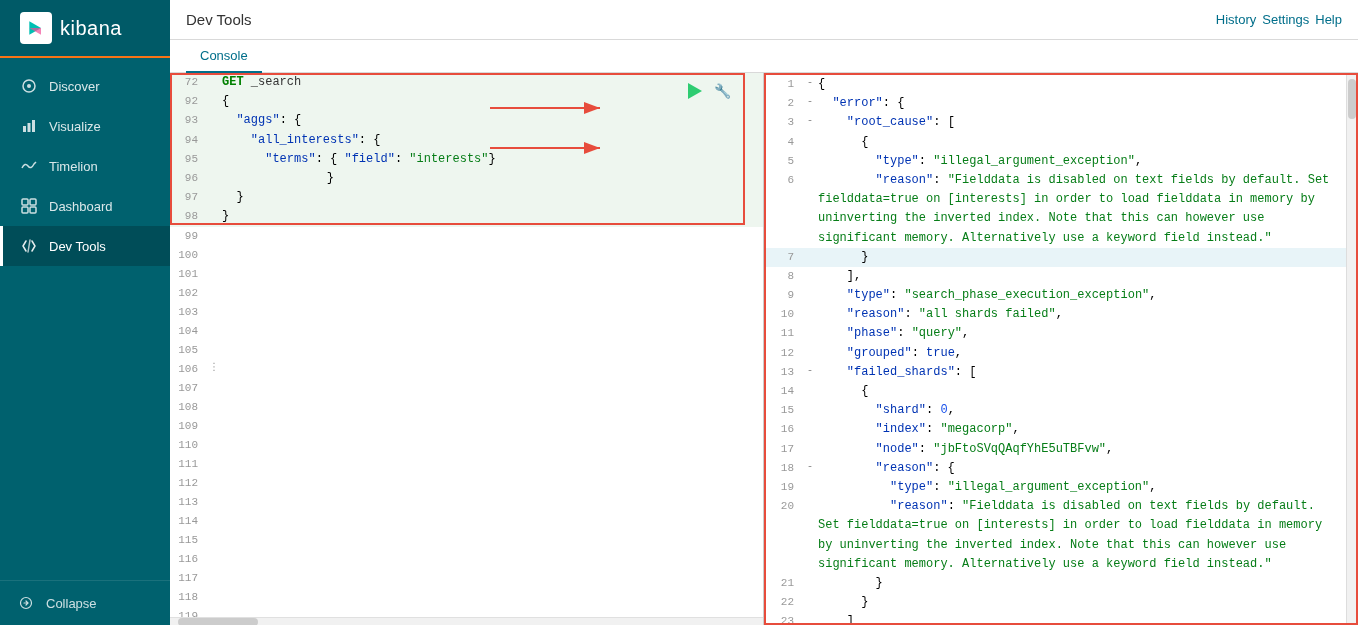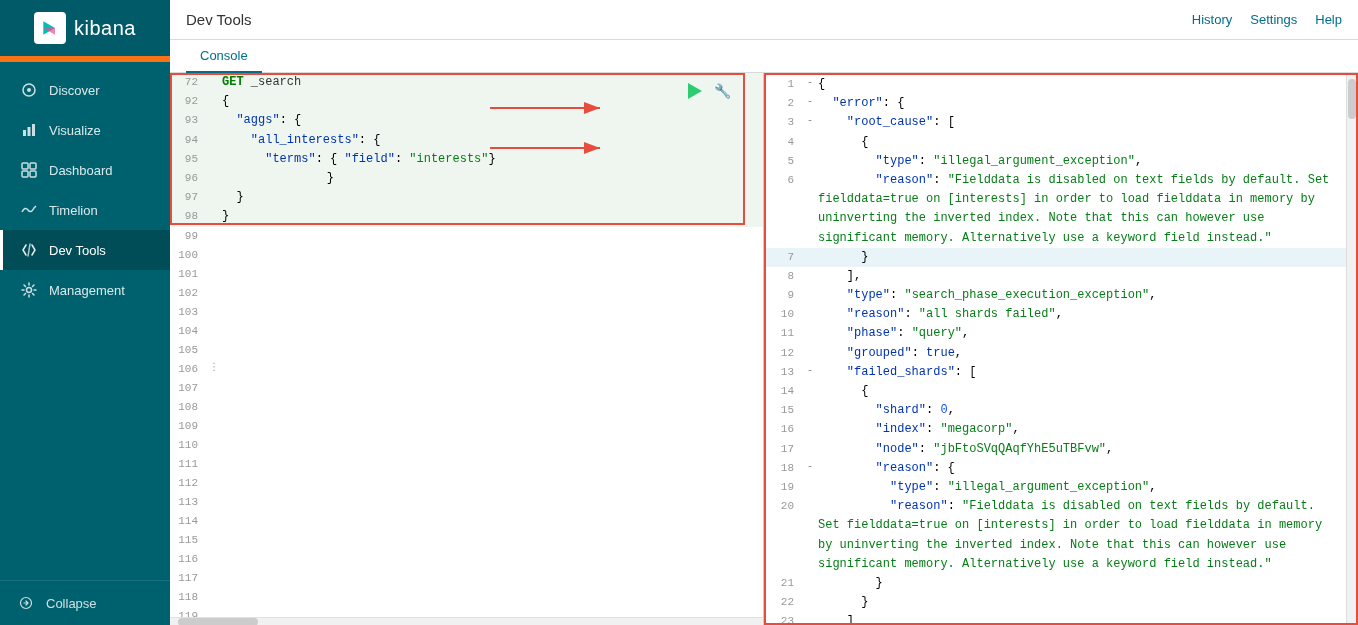--- a/index.html
+++ b/index.html
@@ -13,22 +13,21 @@
       display: flex;
       flex-direction: column;
       flex-shrink: 0;
       height: 100%;
     }
     .sidebar-logo {
       display: flex;
       align-items: center;
       padding: 12px 20px;
       background: #005a67;
-      border-bottom: 6px solid #f97316;
-      justify-content: center;
+      border-bottom: 2px solid #f97316;
     }
     .logo-icon {
       width: 32px;
       height: 32px;
       background: #fff;
       border-radius: 4px;
       display: flex;
       align-items: center;
       justify-content: center;
       margin-right: 8px;
@@ -97,21 +96,21 @@
       border-bottom: 1px solid #d9d9d9;
       background: #fff;
     }
     .topbar-title {
       font-size: 15px;
       font-weight: 500;
       color: #333;
     }
     .topbar-actions {
       display: flex;
-      gap: 18px;
+      gap: 6px;
       align-items: flex-end;
     }
     .topbar-link {
       color: #006e8a;
       text-decoration: none;
       font-size: 13px;
       cursor: pointer;
     }
 
     
@@ -280,55 +279,46 @@
         <svg width="16" height="16" viewBox="0 0 16 16" fill="none">
           <rect x="2" y="8" width="3" height="6" fill="rgba(255,255,255,0.8)"></rect>
           <rect x="6.5" y="5" width="3" height="9" fill="rgba(255,255,255,0.8)"></rect>
           <rect x="11" y="2" width="3" height="12" fill="rgba(255,255,255,0.8)"></rect>
         </svg>
       </div>
       <span>Visualize</span>
     </div>
     <div class="nav-item">
       <div class="nav-item-icon">
+        <svg width="16" height="16" viewBox="0 0 16 16">
+          <path d="M1 10 Q4 4 7 8 Q10 12 13 6 L15 4" stroke="rgba(255,255,255,0.8)" stroke-width="1.5" fill="none"></path>
+        </svg>
+      </div>
+      <span>Timelion</span>
+    </div>
+    <div class="nav-item">
+      <div class="nav-item-icon">
         <svg width="16" height="16" viewBox="0 0 16 16" fill="none">
           <rect x="1" y="1" width="6" height="6" rx="1" stroke="rgba(255,255,255,0.8)" stroke-width="1.5" fill="none"></rect>
           <rect x="9" y="1" width="6" height="6" rx="1" stroke="rgba(255,255,255,0.8)" stroke-width="1.5" fill="none"></rect>
           <rect x="1" y="9" width="6" height="6" rx="1" stroke="rgba(255,255,255,0.8)" stroke-width="1.5" fill="none"></rect>
           <rect x="9" y="9" width="6" height="6" rx="1" stroke="rgba(255,255,255,0.8)" stroke-width="1.5" fill="none"></rect>
         </svg>
       </div>
       <span>Dashboard</span>
-    </div>
-    <div class="nav-item">
-      <div class="nav-item-icon">
-        <svg width="16" height="16" viewBox="0 0 16 16">
-          <path d="M1 10 Q4 4 7 8 Q10 12 13 6 L15 4" stroke="rgba(255,255,255,0.8)" stroke-width="1.5" fill="none"></path>
-        </svg>
-      </div>
-      <span>Timelion</span>
     </div>
     <div class="nav-item active">
       <div class="nav-item-icon">
         <svg width="16" height="16" viewBox="0 0 16 16" fill="none">
           <path d="M5 3 L2 8 L5 13" stroke="rgba(255,255,255,0.9)" stroke-width="1.5" fill="none" stroke-linecap="round"></path>
           <path d="M11 3 L14 8 L11 13" stroke="rgba(255,255,255,0.9)" stroke-width="1.5" fill="none" stroke-linecap="round"></path>
           <path d="M9 2 L7 14" stroke="rgba(255,255,255,0.7)" stroke-width="1.5" stroke-linecap="round"></path>
         </svg>
       </div>
       <span>Dev Tools</span>
-    </div>
-    <div class="nav-item">
-      <div class="nav-item-icon">
-        <svg width="16" height="16" viewBox="0 0 16 16" fill="none">
-          <circle cx="8" cy="8" r="2.5" stroke="rgba(255,255,255,0.8)" stroke-width="1.5"></circle>
-          <path d="M8 1 L8 3 M8 13 L8 15 M1 8 L3 8 M13 8 L15 8 M3 3 L4.5 4.5 M11.5 11.5 L13 13 M13 3 L11.5 4.5 M4.5 11.5 L3 13" stroke="rgba(255,255,255,0.8)" stroke-width="1.5" stroke-linecap="round"></path>
-        </svg>
-      </div>
-      <span>Management</span>
     </div>
   </nav>
 
   <div class="sidebar-collapse">
     <div class="nav-item-icon">
       <svg width="14" height="14" viewBox="0 0 14 14" fill="none">
         <circle cx="7" cy="7" r="5.5" stroke="rgba(255,255,255,0.8)" stroke-width="1.2"></circle>
         <path d="M5 7 L9 7 M7 5 L9 7 L7 9" stroke="rgba(255,255,255,0.8)" stroke-width="1.2" stroke-linecap="round"></path>
       </svg>
     </div>

